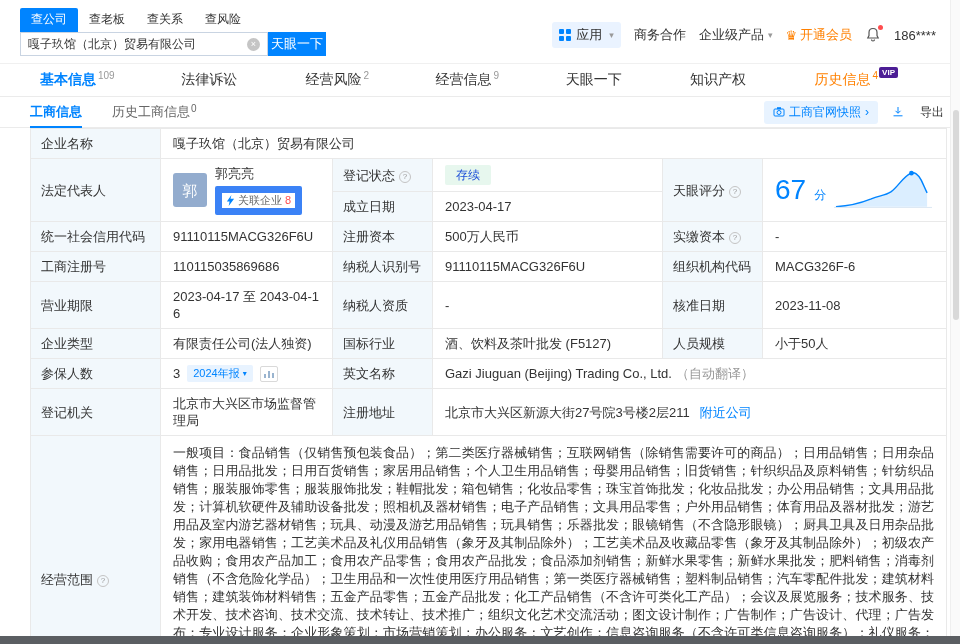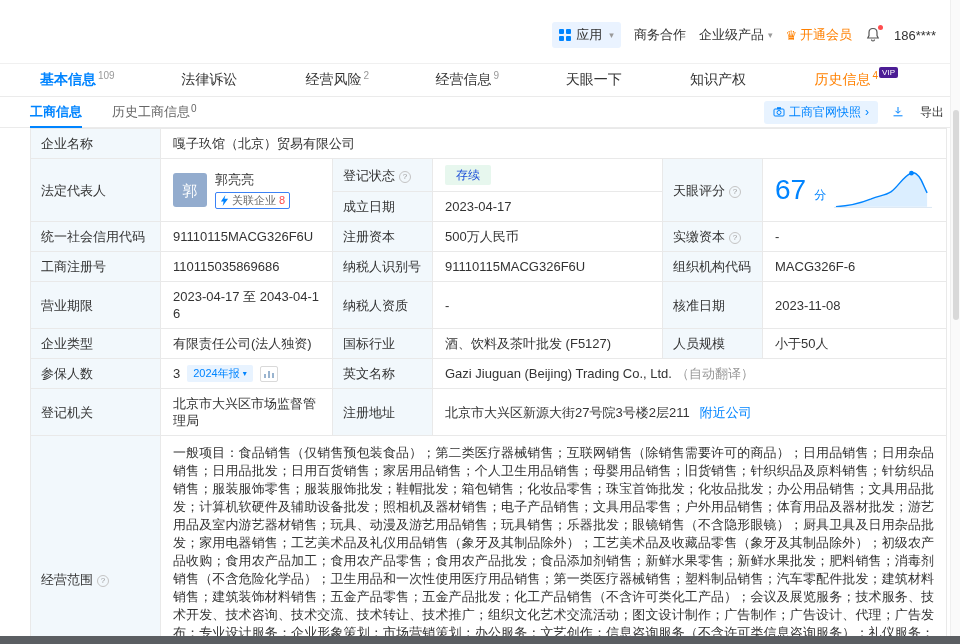--- a/index.html
+++ b/index.html
@@ -44,21 +44,21 @@
 
   
   .main-tabs { display:flex; align-items:center; height:33px; border-bottom:1px solid #ebebeb;
                padding:0 62px 0 40px; justify-content:space-between; font-size:14px; }
   .main-tab { color:#333; position:relative; white-space:nowrap; }
   .main-tab.active { color:#0084ff; font-weight:bold; }
   .main-tab.history { color:#ff8000; }
   .tab-count { font-size:10px; color:#999; margin-left:2px; position:relative; top:-5px; font-weight:normal; }
   .main-tab.history .tab-count { color:#ff8000; }
   .vip-tag { background:#4c1d95; color:#fff; font-size:8px; padding:1px 3px; border-radius:2px;
-             position:relative; top:-9px; margin-left:1px; font-weight:normal; }
+             position:relative; top:-9px; margin-left:1px; font-weight:bold; }
 
   
   .sub-tabs { display:flex; align-items:stretch; height:31px; border-bottom:1px solid #ebebeb; padding:0 16px 0 30px; }
   .sub-tab { display:flex; align-items:center; font-size:13px; color:#666; margin-right:30px; }
   .sub-tab.active { color:#0084ff; font-weight:bold; border-bottom:2px solid #0084ff; margin-bottom:-1px; }
   .sub-count { font-size:10px; position:relative; top:-4px; margin-left:1px; }
   .sub-actions { margin-left:auto; display:flex; align-items:center; gap:14px; }
   .snapshot-btn { display:flex; align-items:center; gap:4px; background:#e8f3ff; color:#0084ff;
                   font-size:12px; padding:3px 9px; border-radius:3px; }
   .chev { font-size:12px; line-height:1; }
@@ -72,21 +72,21 @@
   td.lbl { background:#f2f8fc; color:#333; padding:6px 6px 6px 10px; }
   .info { display:inline-block; width:12px; height:12px; line-height:10px; text-align:center;
           border:1px solid #c4c4c4; border-radius:50%; color:#999; font-size:8px; margin-left:4px; vertical-align:1px; }
 
   .rep-cell { display:flex; gap:8px; align-items:center; }
   .avatar { width:34px; height:34px; background:#93acce; color:#fff; font-size:15px; border-radius:3px;
             display:flex; align-items:center; justify-content:center; flex:0 0 auto; }
   .rep-right { display:flex; flex-direction:column; gap:4px; }
   .rep-name { color:#333; }
   .rep-tag { display:flex; align-items:center; gap:3px; font-size:11px; color:#666;
-             border:1px solid #3b82f6; border-radius:2px; padding:0 4px; width:fit-content; line-height:15px; }
+             border:7px solid #3b82f6; border-radius:2px; padding:0 4px; width:fit-content; line-height:15px; }
   .rep-tag-count { color:#ff4d4f; }
 
   .status-badge { display:inline-block; background:#e7f7ee; color:#1d4ed8; font-size:12px;
                   padding:2px 11px; border-radius:2px; line-height:16px; }
 
   .score-cell { display:flex; align-items:center; gap:8px; }
   .score-num { color:#0084ff; font-size:28px; font-weight:normal; line-height:1; }
   .score-unit { color:#0084ff; font-size:12px; position:relative; top:5px; }
 
   .insured { display:flex; align-items:center; gap:7px; }
@@ -103,20 +103,35 @@
   .scrollbar { position:absolute; top:0; right:0; width:10px; height:644px; background:#fafafa; border-left:1px solid #efefef; }
   .scroll-thumb { position:absolute; top:110px; left:2px; width:6px; height:210px; background:#d9d9d9; border-radius:3px; }
   .bottom-edge { position:absolute; left:0; bottom:0; width:960px; height:8px; background:#5b5e62; }
 </style>
 </head>
 <body>
 
 <header class="topbar" data-interactable="false">
 
 
+  <div class="search-area" data-interactable="false">
+    <div class="search-tabs" data-interactable="false">
+      <span class="search-tab active" data-interactable="true">查公司</span>
+      <span class="search-tab" data-interactable="true">查老板</span>
+      <span class="search-tab" data-interactable="true">查关系</span>
+      <span class="search-tab" data-interactable="true">查风险</span>
+    </div>
+    <div class="search-row">
+      <div class="search-box" data-interactable="false">
+        <input type="text" data-interactable="true" value="嘎子玖馆（北京）贸易有限公司" style="">
+        <span class="clear-btn" data-interactable="true">×</span>
+      </div>
+      <button class="search-btn" data-interactable="true">天眼一下</button>
+    </div>
+  </div>
 
   <div class="header-menu" data-interactable="false">
     <span class="apps-btn" data-interactable="true">
       <svg width="12" height="12" viewBox="0 0 12 12" data-interactable="false">
         <rect x="0" y="0" width="5" height="5" rx="1" fill="#0084ff"></rect>
           <rect x="7" y="0" width="5" height="5" rx="1" fill="#0084ff"></rect>
         <rect x="0" y="7" width="5" height="5" rx="1" fill="#0084ff"></rect>
           <rect x="7" y="7" width="5" height="5" rx="1" fill="#0084ff"></rect>
       </svg>
       <span data-interactable="false">应用</span>

